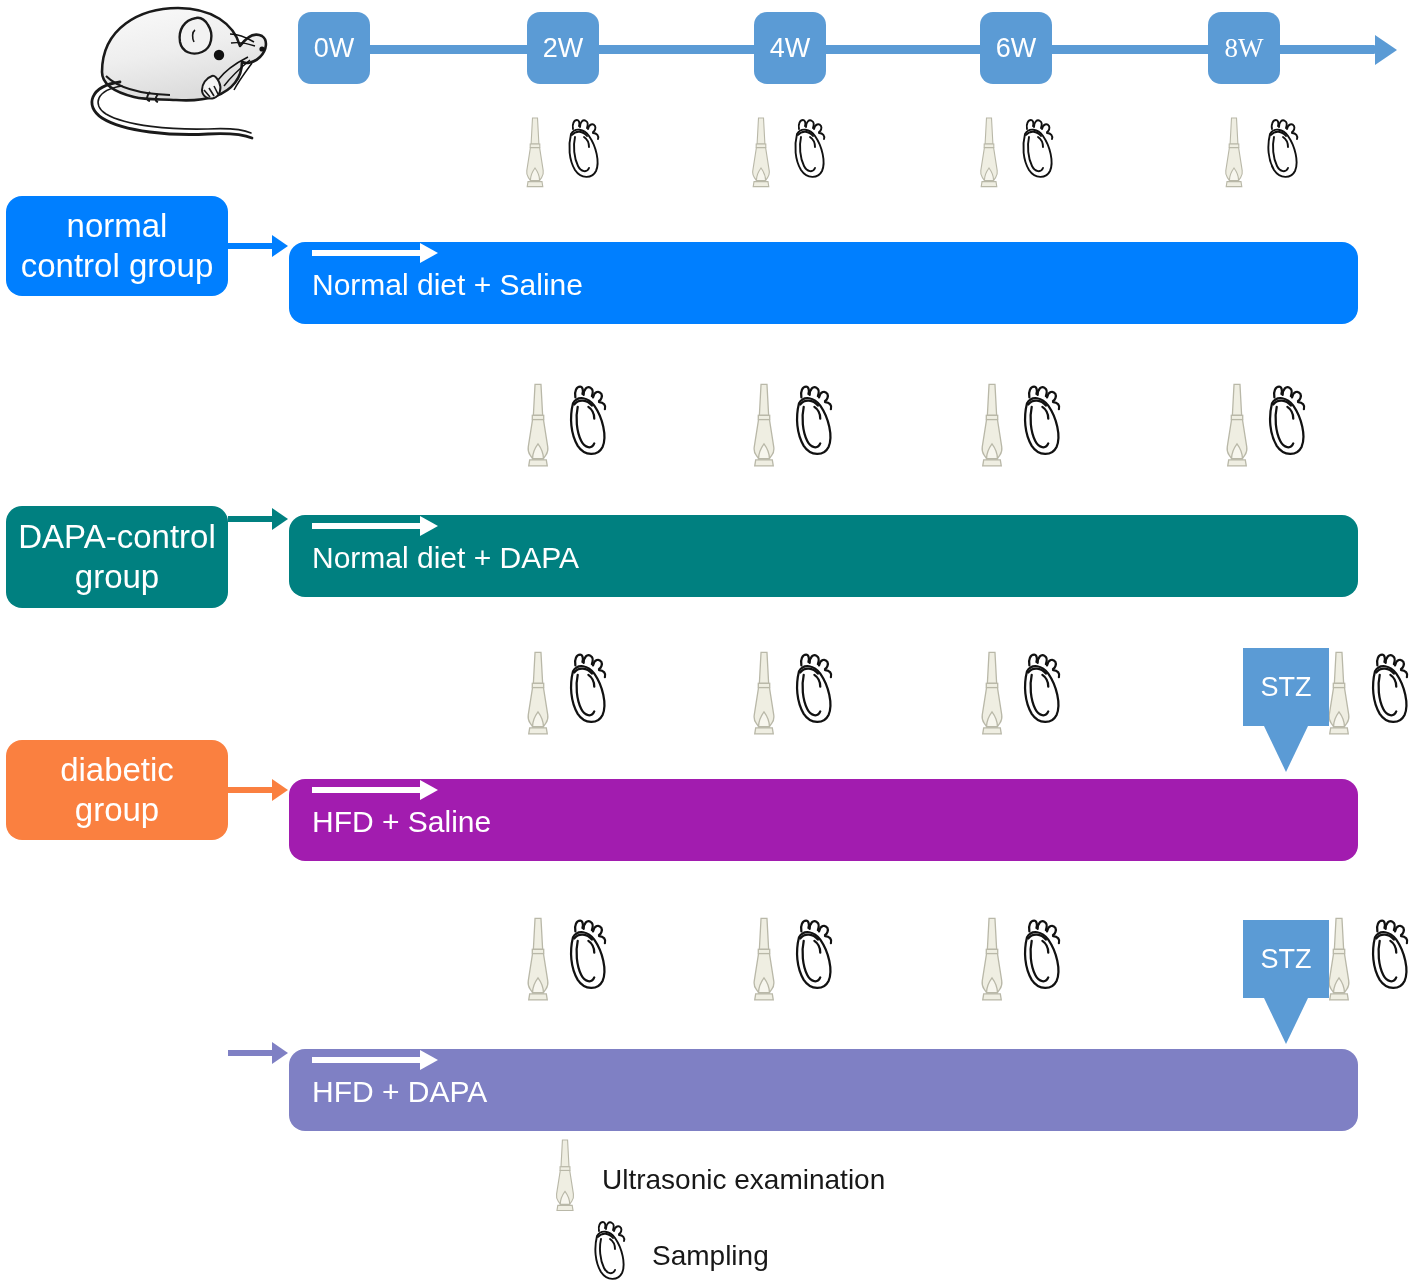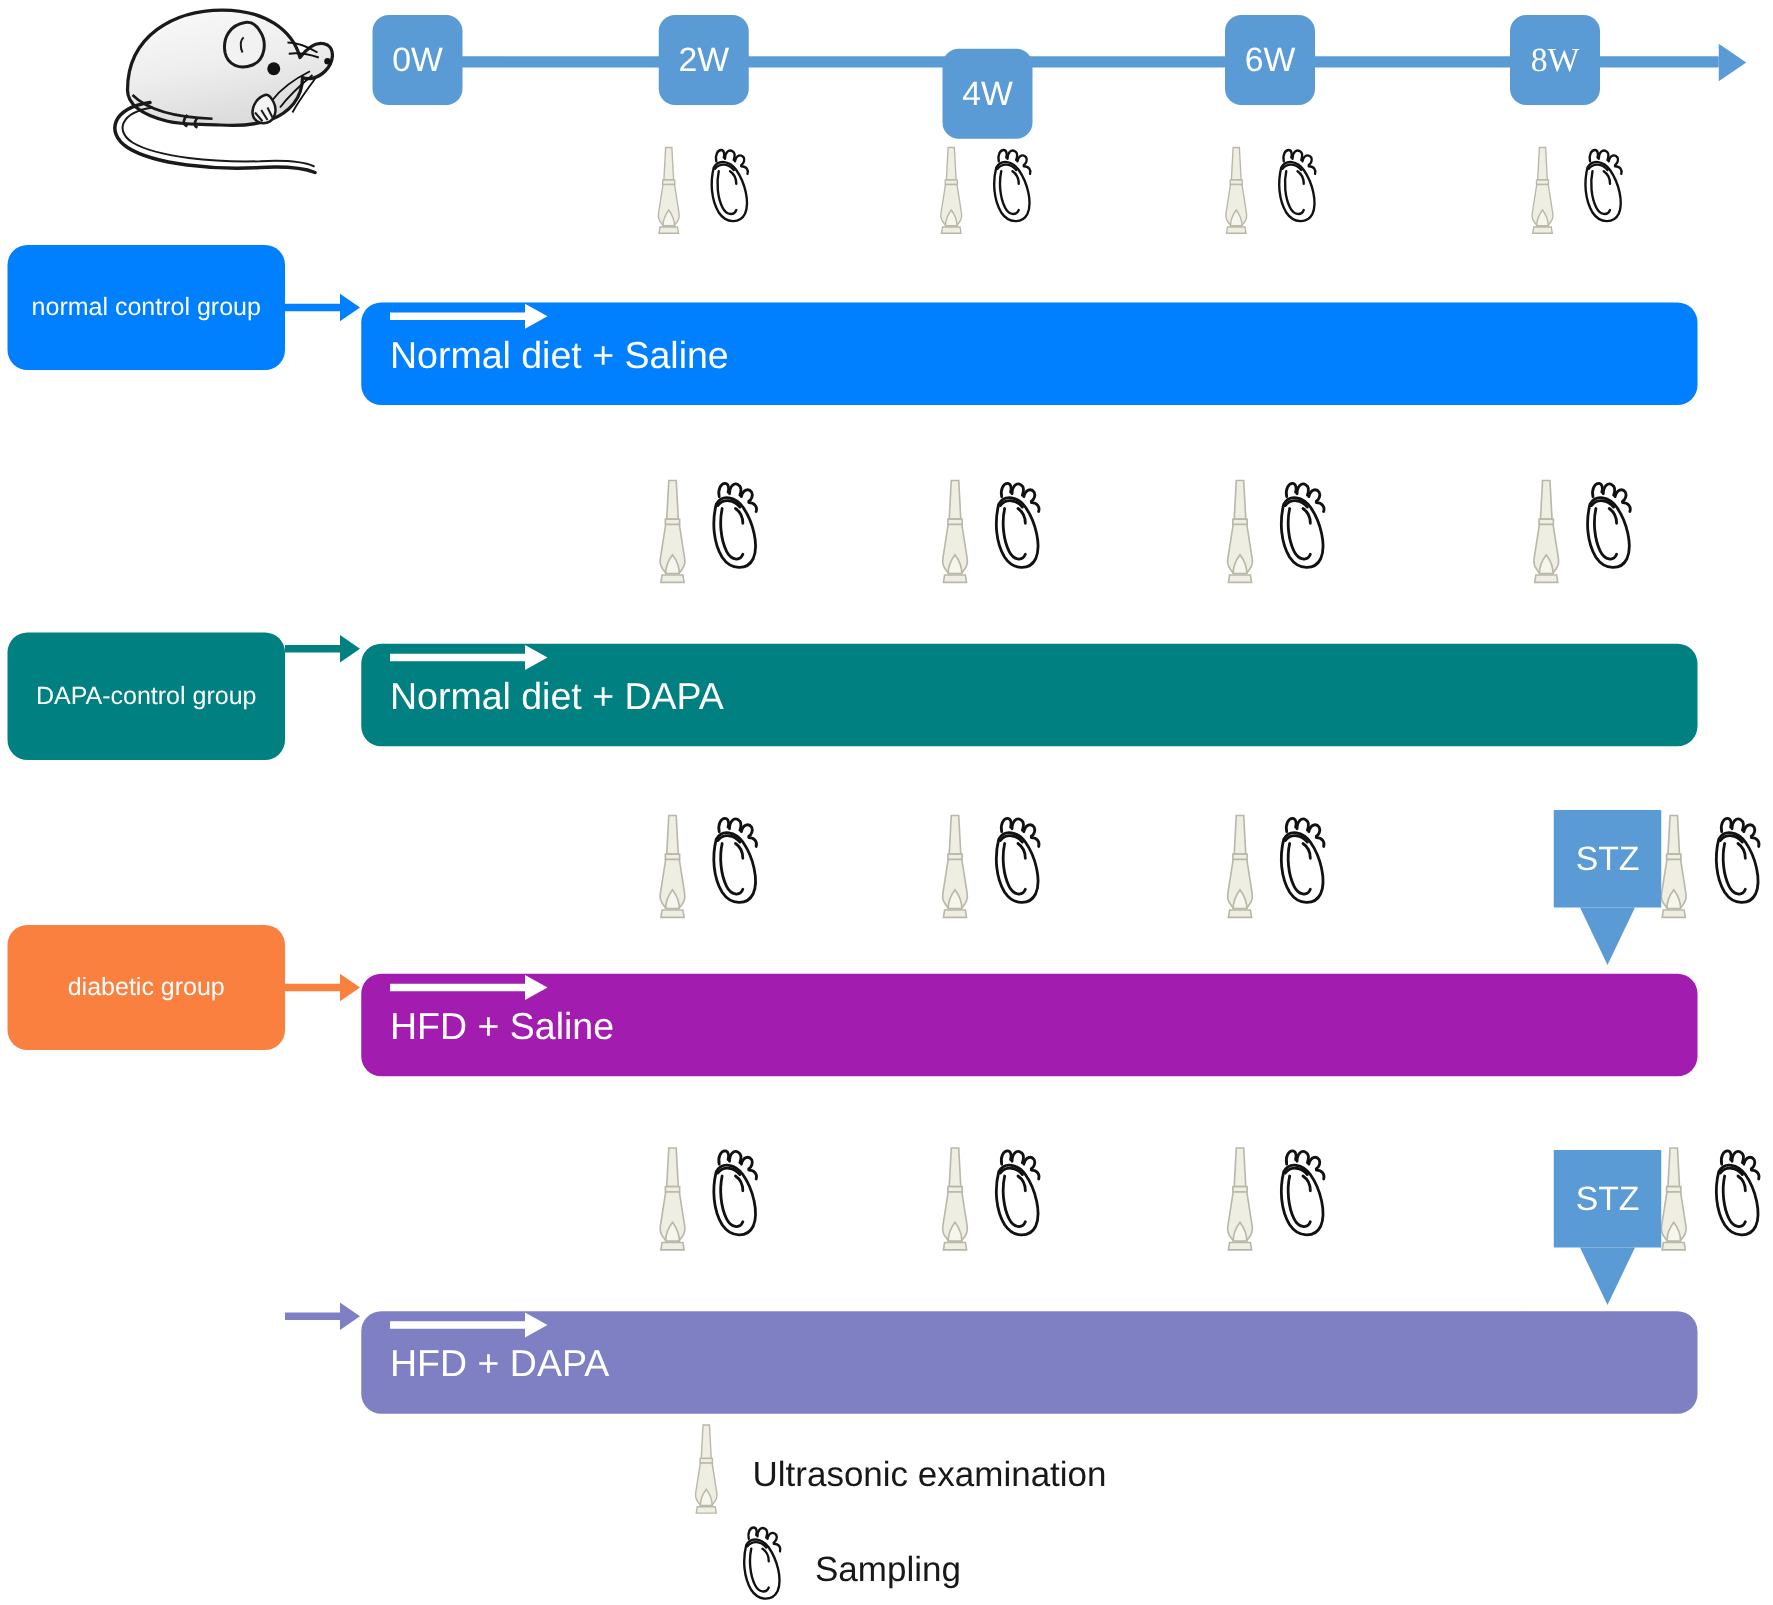--- a/index.html
+++ b/index.html
@@ -45,21 +45,21 @@
   }
 
   
   .group-box {
     border-radius: 16px;
     display: flex;
     align-items: center;
     justify-content: center;
     text-align: center;
     color: #ffffff;
-    font-size: 20px;
+    font-size: 33px;
     line-height: 1.22;
     padding: 0 8px;
     box-sizing: border-box;
   }
 
   
   .bar {
     border-radius: 16px;
     box-sizing: border-box;
     margin-top: 37px;
@@ -174,21 +174,21 @@
 
   <div class="abs tl-line" style="left:330px; top:45px; width:1045px;"></div>
   <div class="abs tl-arrowhead" style="left:1375px; top:35px;"></div>
 
   <div class="abs tl-node" style="left:298px; top:12px;">
     <span>0W</span>
   </div>
   <div class="abs tl-node" style="left:527px; top:12px;">
     <span>2W</span>
   </div>
-  <div class="abs tl-node" style="left:754px; top:12px;margin-top:27px;">
+  <div class="abs tl-node" style="left:754px; top:12px;">
     <span>4W</span>
   </div>
   <div class="abs tl-node" style="left:980px; top:12px;">
     <span>6W</span>
   </div>
   <div class="abs tl-node" style="left:1208px; top:12px;font-family:Liberation Serif, serif;">
     <span>8W</span>
   </div>
 
   <div class="abs" style="left:0; top:116px; width:1418px; height:76px;">

